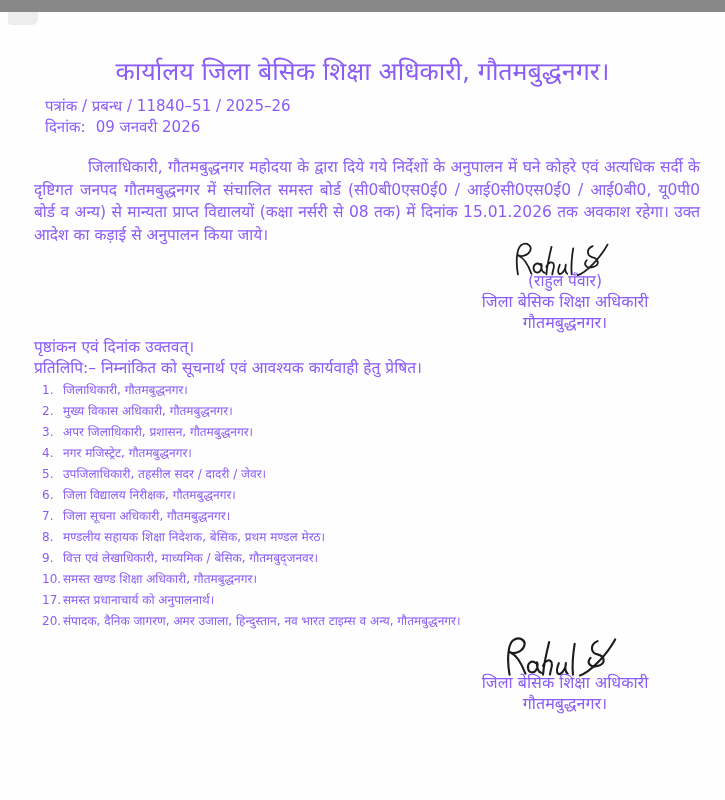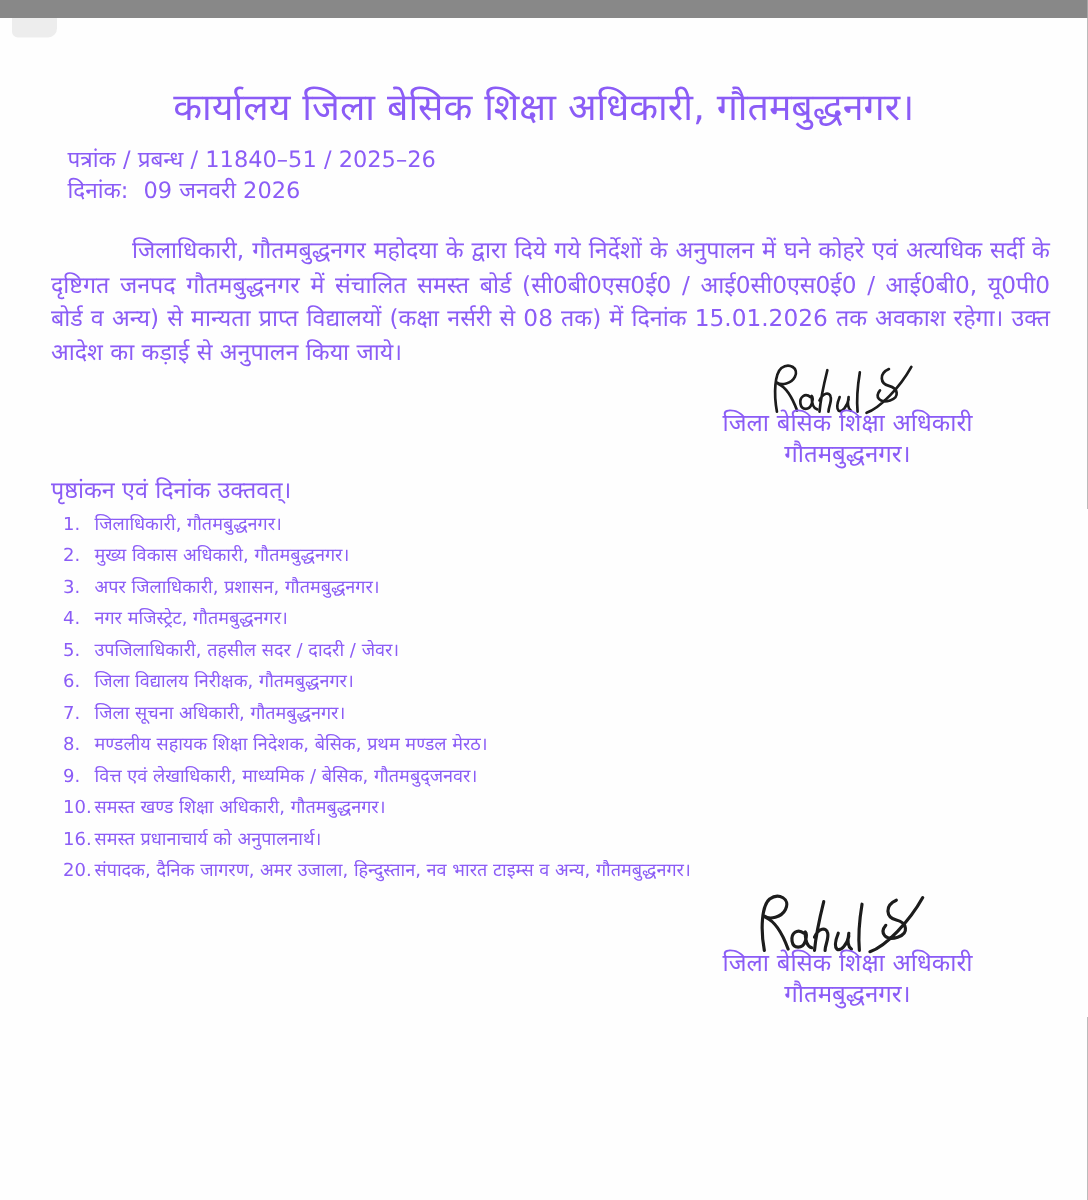--- a/index.html
+++ b/index.html
@@ -63,38 +63,40 @@
 
   <div class="sig-block first">
     <svg class="sig-svg" width="112" height="39" viewBox="0 0 150 52">
       <path d="M12 46 C9 30 10 12 16 7 C23 2 32 7 28 15 C25 21 16 23 12 20 M13 21 C20 24 26 34 30 45"></path>
       <path d="M42 33 C37 29 32 33 33 39 C34 45 41 45 43 39 C44 36 44 33 43 32 C43 38 44 43 48 44"></path>
       <path d="M57 9 C54 21 51 35 50 46 M50 36 C53 29 59 28 60 33 C61 37 58 42 58 46"></path>
       <path d="M68 33 C66 38 65 43 67 45 C70 47 75 41 76 35 M76 33 C75 38 75 43 78 45"></path>
       <path d="M86 11 C84 23 83 35 84 46"></path>
       <path d="M112 8 C103 12 104 21 112 23 C120 25 122 33 113 36 C104 39 99 33 104 27 M92 47 C104 43 122 24 132 6"></path>
     </svg>
+    <div class="sig-name">(राहुल पँवार)</div>
     <div class="sig-desig">जिला बेसिक शिक्षा अधिकारी</div>
     <div class="sig-place">गौतमबुद्धनगर।</div>
   </div>
 
   <div class="endorsement">पृष्ठांकन एवं दिनांक उक्तवत्।</div>
+  <div class="copy-line">प्रतिलिपि:– निम्नांकित को सूचनार्थ एवं आवश्यक कार्यवाही हेतु प्रेषित।</div>
 
   <div class="recipients">
     <div class="recipient-row"><span class="recipient-num">1.</span><span>जिलाधिकारी, गौतमबुद्धनगर।</span></div>
     <div class="recipient-row"><span class="recipient-num">2.</span><span>मुख्य विकास अधिकारी, गौतमबुद्धनगर।</span></div>
     <div class="recipient-row"><span class="recipient-num">3.</span><span>अपर जिलाधिकारी, प्रशासन, गौतमबुद्धनगर।</span></div>
     <div class="recipient-row"><span class="recipient-num">4.</span><span>नगर मजिस्ट्रेट, गौतमबुद्धनगर।</span></div>
     <div class="recipient-row"><span class="recipient-num">5.</span><span>उपजिलाधिकारी, तहसील सदर / दादरी / जेवर।</span></div>
     <div class="recipient-row"><span class="recipient-num">6.</span><span>जिला विद्यालय निरीक्षक, गौतमबुद्धनगर।</span></div>
     <div class="recipient-row"><span class="recipient-num">7.</span><span>जिला सूचना अधिकारी, गौतमबुद्धनगर।</span></div>
     <div class="recipient-row"><span class="recipient-num">8.</span><span>मण्डलीय सहायक शिक्षा निदेशक, बेसिक, प्रथम मण्डल मेरठ।</span></div>
     <div class="recipient-row"><span class="recipient-num">9.</span><span>वित्त एवं लेखाधिकारी, माध्यमिक / बेसिक, गौतमबुद्जनवर।</span></div>
     <div class="recipient-row"><span class="recipient-num">10.</span><span>समस्त खण्ड शिक्षा अधिकारी, गौतमबुद्धनगर।</span></div>
-    <div class="recipient-row"><span class="recipient-num">16.</span><span>समस्त प्रधानाचार्य को अनुपालनार्थ।</span></div>
+    <div class="recipient-row"><span class="recipient-num">17.</span><span>समस्त प्रधानाचार्य को अनुपालनार्थ।</span></div>
     <div class="recipient-row"><span class="recipient-num">20.</span><span>संपादक, दैनिक जागरण, अमर उजाला, हिन्दुस्तान, नव भारत टाइम्स व अन्य, गौतमबुद्धनगर।</span></div>
   </div>
 
   <div class="sig-block second">
     <svg class="sig-svg" width="132" height="46" viewBox="0 0 150 52">
       <path d="M12 46 C9 30 10 12 16 7 C23 2 32 7 28 15 C25 21 16 23 12 20 M13 21 C20 24 26 34 30 45"></path>
       <path d="M42 33 C37 29 32 33 33 39 C34 45 41 45 43 39 C44 36 44 33 43 32 C43 38 44 43 48 44"></path>
       <path d="M57 9 C54 21 51 35 50 46 M50 36 C53 29 59 28 60 33 C61 37 58 42 58 46"></path>
       <path d="M68 33 C66 38 65 43 67 45 C70 47 75 41 76 35 M76 33 C75 38 75 43 78 45"></path>
       <path d="M86 11 C84 23 83 35 84 46"></path>

